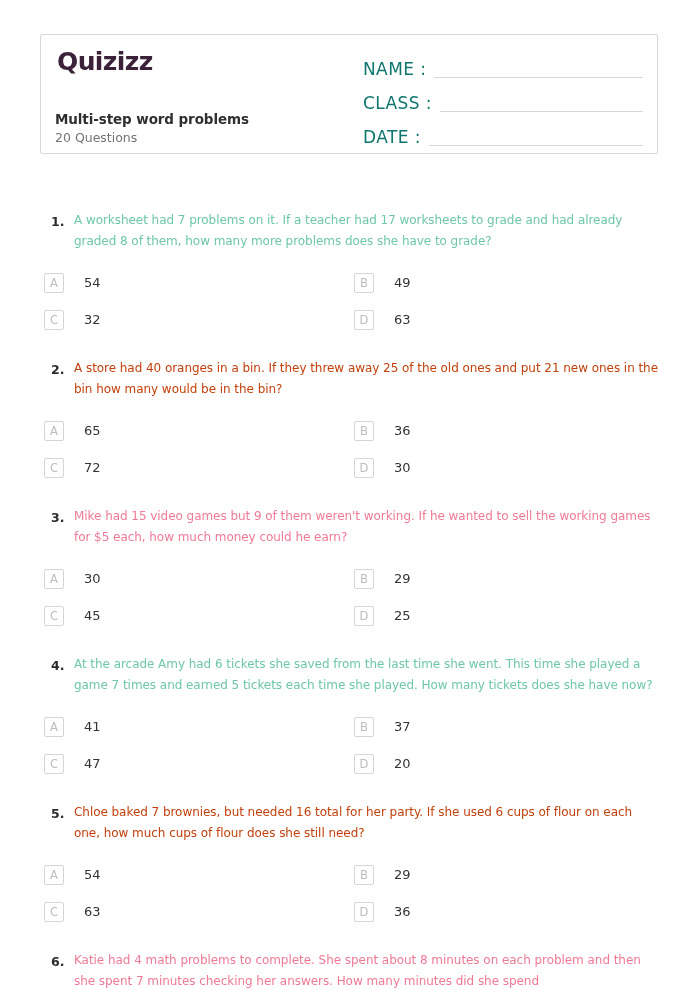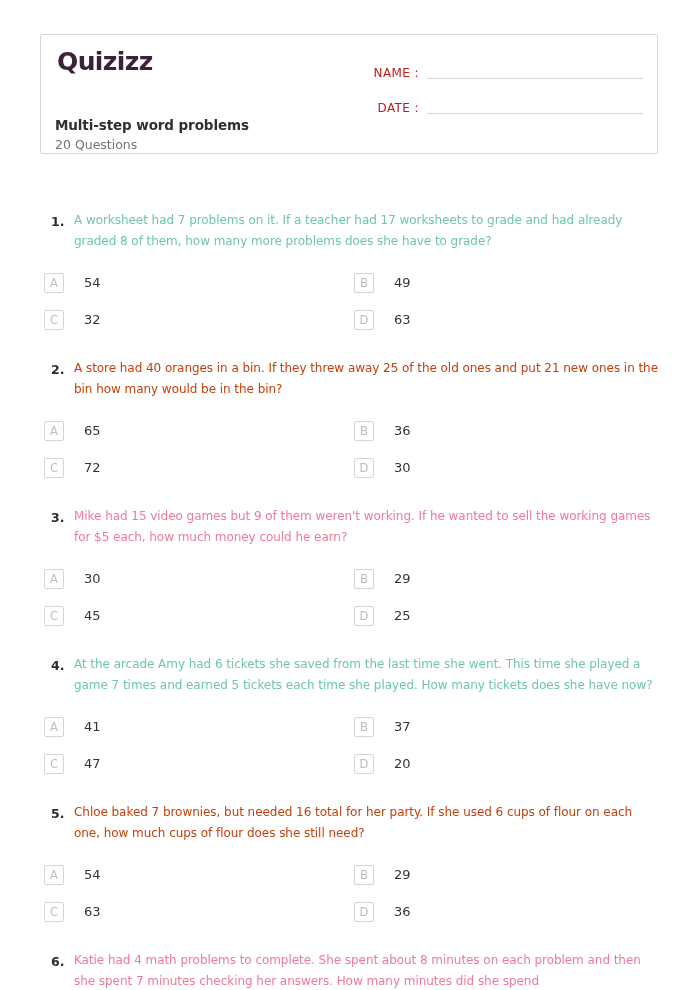--- a/index.html
+++ b/index.html
@@ -36,21 +36,20 @@
     border-radius: 2px;
     background: #ffffff;
     display: flex;
     flex-direction: row;
   }
   .header-left {
     width: 312px;
     padding: 14px 0 0 14px;
     display: flex;
     flex-direction: column;
-    justify-content: space-between;
   }
   .logo {
     font-family: "DejaVu Sans", "Liberation Sans", sans-serif;
     font-size: 25px;
     font-weight: bold;
     letter-spacing: -0.6px;
     color: #3b2239;
     line-height: 1;
     margin: 0 0 0 2px;
   }
@@ -79,22 +78,22 @@
     flex-direction: column;
     gap: 0;
   }
   .field-row {
     display: flex;
     align-items: flex-end;
     height: 31px;
     margin-bottom: 4px;
   }
   .field-label {
-    font-size: 12px;
-    color: #b91c1c;
+    font-size: 17px;
+    color: #0f766e;
     letter-spacing: 0.4px;
     white-space: nowrap;
     padding-bottom: 2px;
     min-width: 56px;
     text-align: right;
   }
   .field-line {
     flex: 1;
     border-bottom: 1px solid #d6d6d6;
     height: 1px;
@@ -185,20 +184,24 @@
         <div class="quiz-title">Multi-step word problems</div>
         <div class="quiz-subtitle">20 Questions</div>
       </div>
     </div>
     <div class="header-right">
       <div class="field-row">
         <span class="field-label">NAME :</span>
         <span class="field-line"></span>
       </div>
       <div class="field-row">
+        <span class="field-label">CLASS :</span>
+        <span class="field-line"></span>
+      </div>
+      <div class="field-row">
         <span class="field-label">DATE  :</span>
         <span class="field-line"></span>
       </div>
     </div>
   </div>
 
   <div class="questions" id="questions-root">
       <div class="question-block">
         <div class="q-row">
           <div class="q-num">1.</div>

